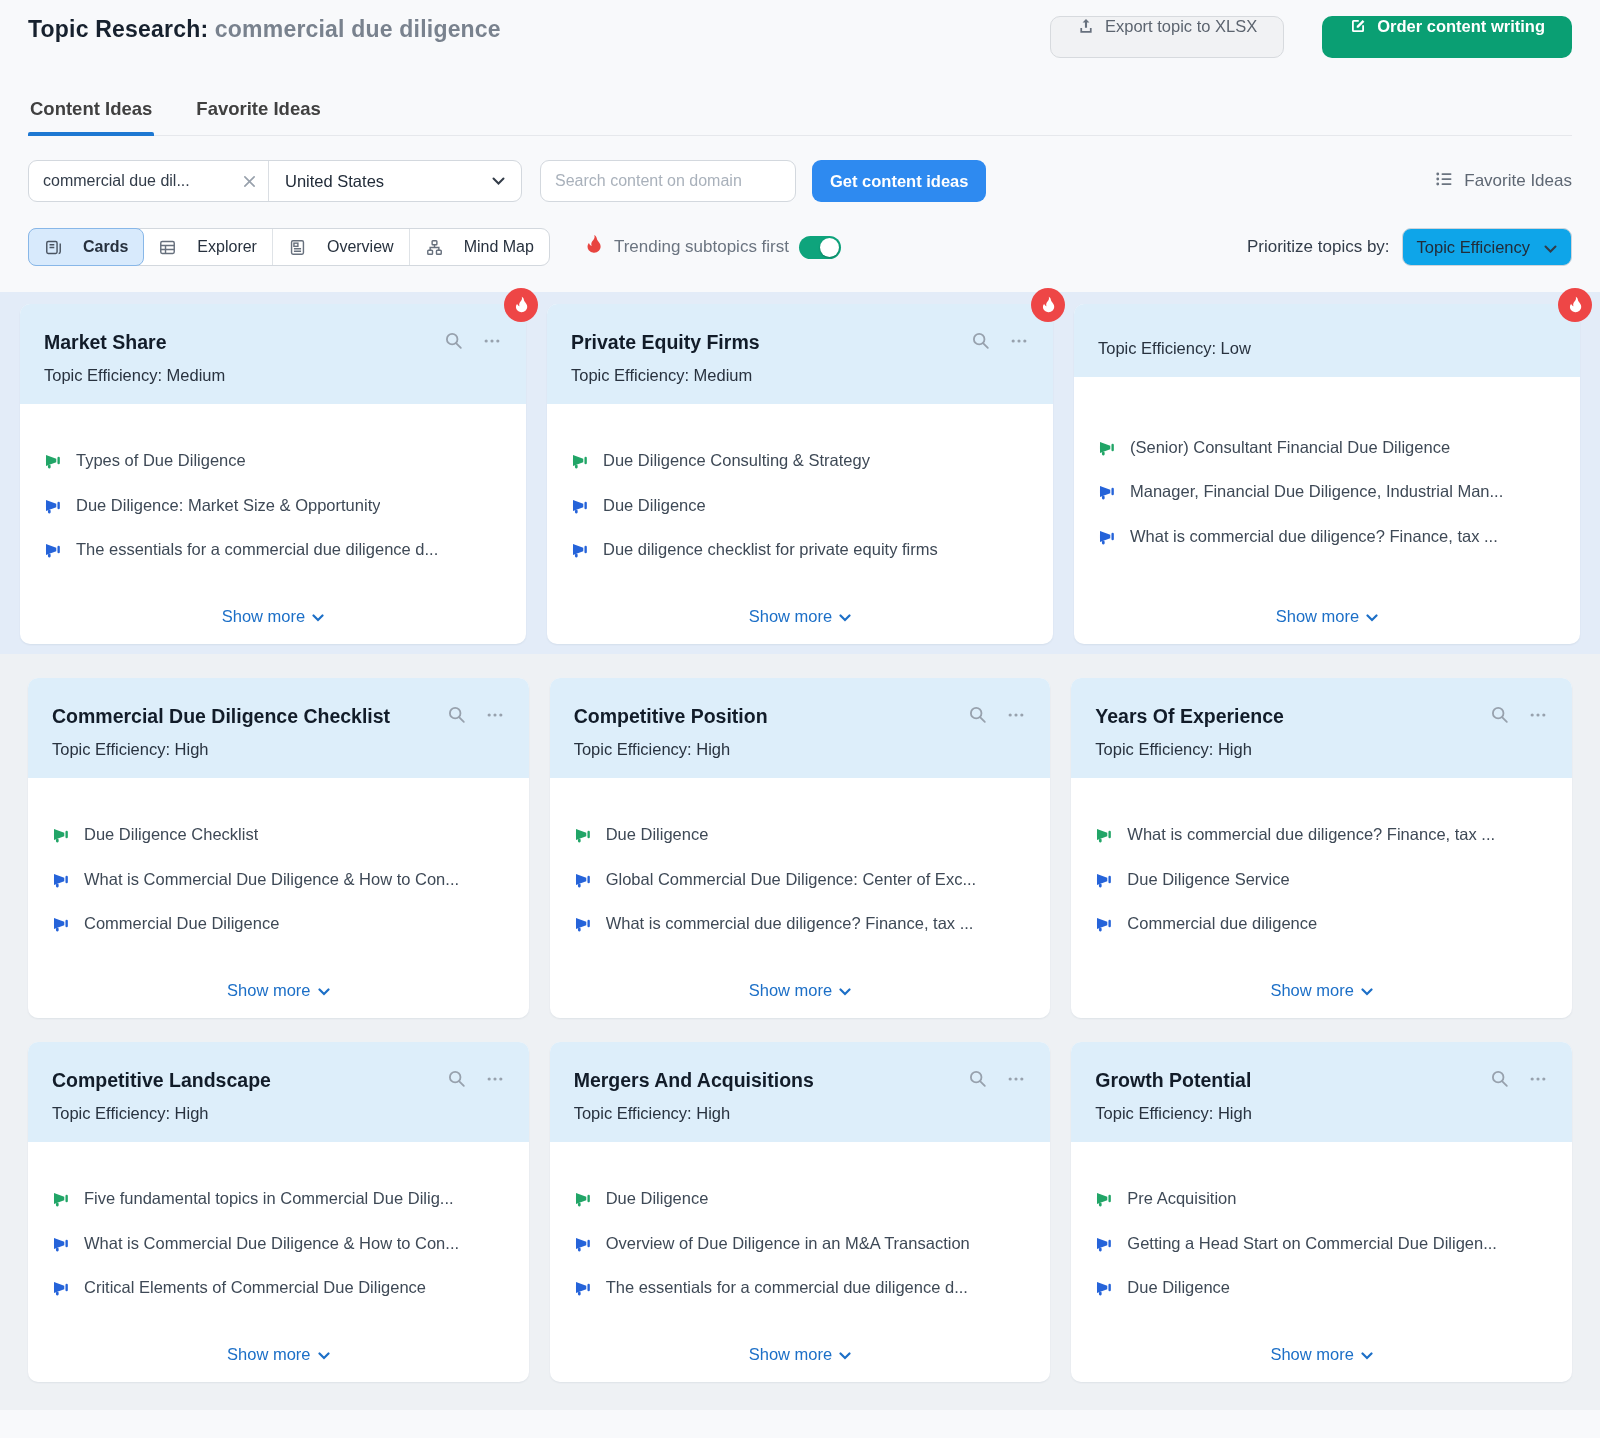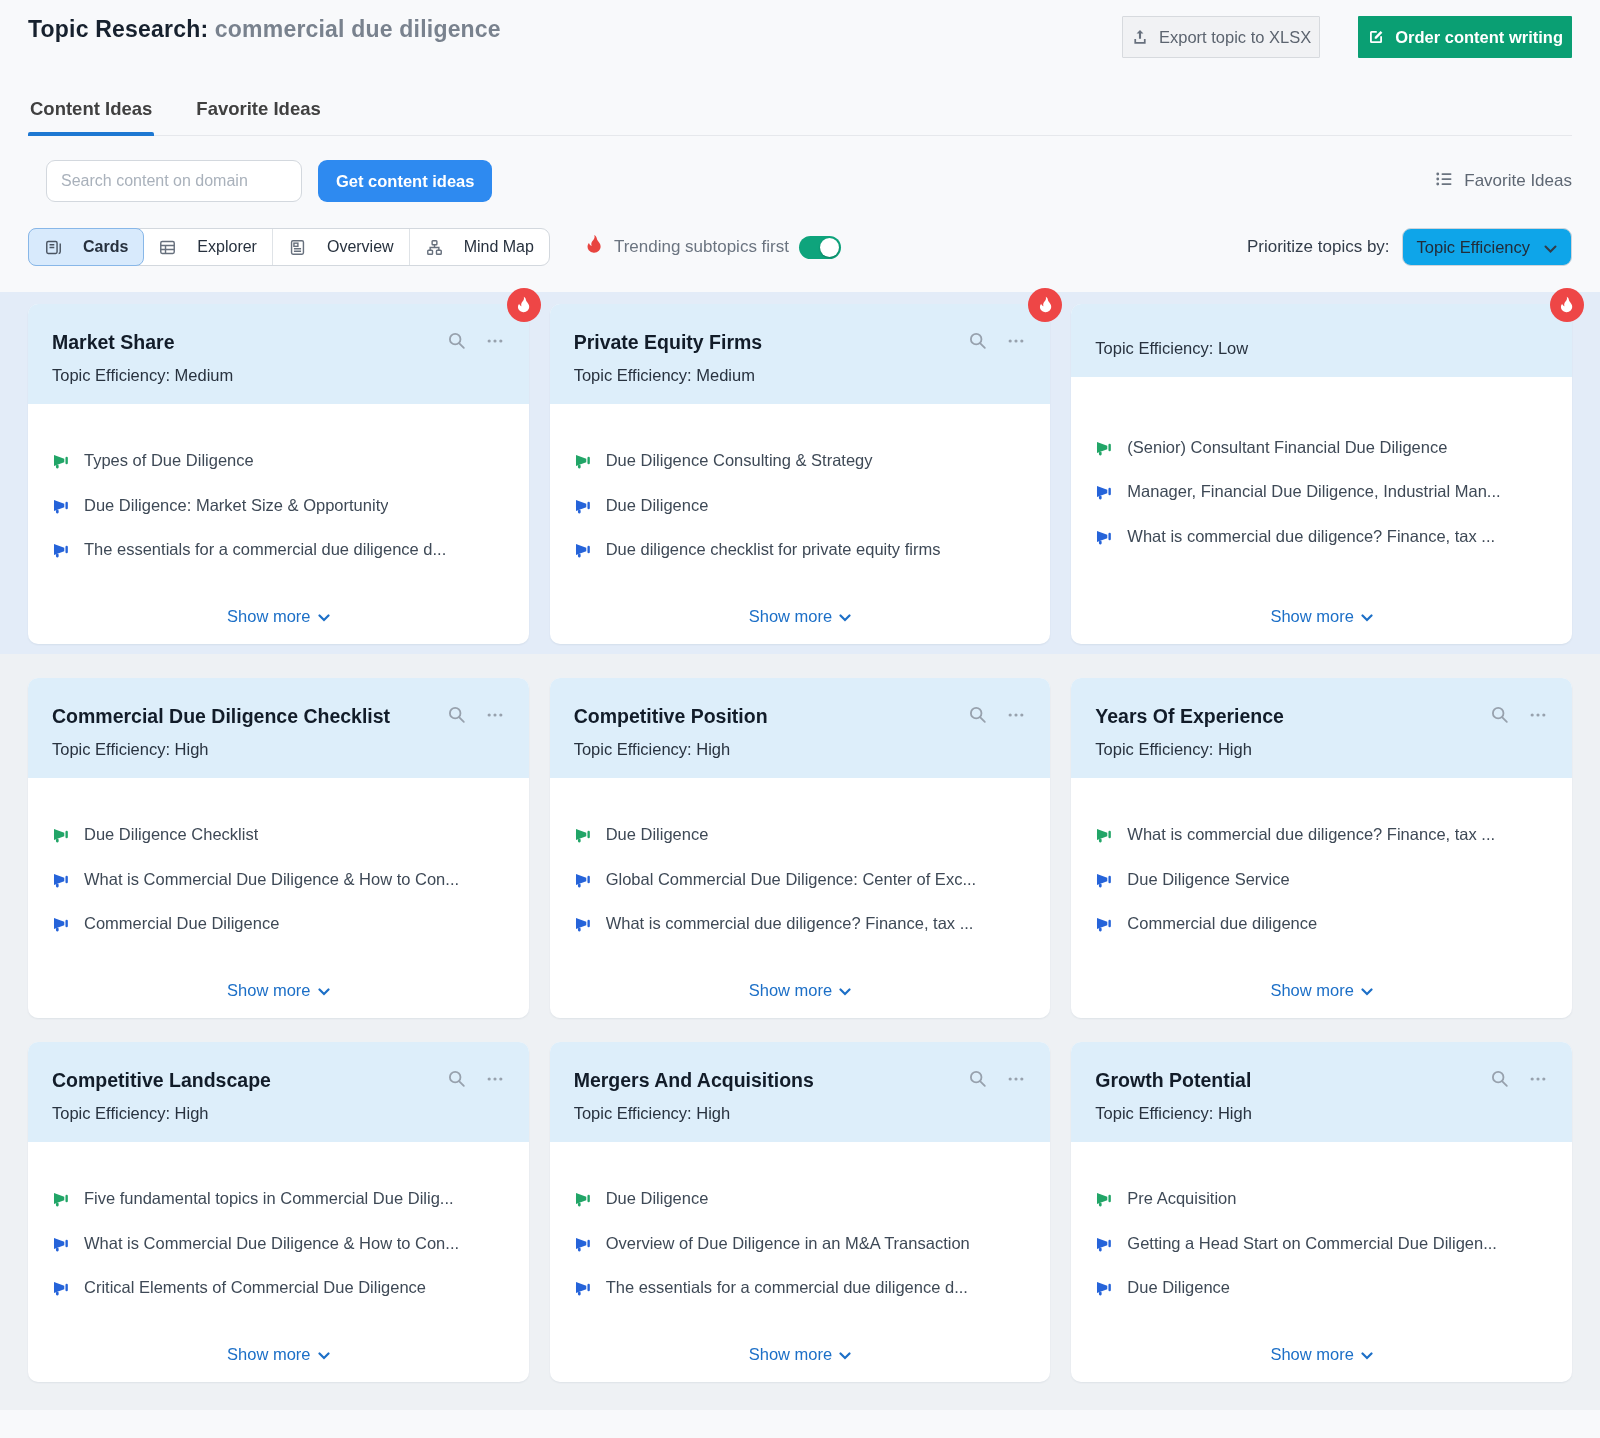--- a/index.html
+++ b/index.html
@@ -9,22 +9,22 @@
     font-family:"Liberation Sans", sans-serif;
     color:#1c2734;
   }
   .top-area { padding:0 28px; background:#f8f9fb; }
 
   
   .page-header { display:flex; align-items:flex-start; justify-content:space-between; padding-top:16px; }
   .page-title { font-size:23px; font-weight:700; color:#17212e; letter-spacing:.2px; }
   .page-title .query { color:#79828e; }
   .header-actions { display:flex; gap:14px; }
-  .btn { display:inline-flex; align-items:center; gap:10px; height:42px; padding:0 8px;
-         border-radius:1px; font-size:16.5px; cursor:pointer; border:1px solid transparent;
+  .btn { display:inline-flex; gap:10px; height:42px; padding:0 26px;
+         border-radius:10px; font-size:16.5px; cursor:pointer; border:1px solid transparent;
          font-family:"Liberation Sans", sans-serif; }
   .btn-export { background:#f1f2f4; border-color:#d7dade; color:#5c646f; font-weight:500; }
   .btn-order  { background:#0a9f73; color:#ffffff; font-weight:600;margin-left:24px; }
 
   
   .tabs { display:flex; gap:40px; margin-top:40px; border-bottom:1px solid #e6e8ec; }
   .tab { position:relative; padding:0 2px 15px; font-size:18.5px; font-weight:600; color:#404040; cursor:pointer; }
   .tab.active::after { content:""; position:absolute; left:0; right:0; bottom:-1px; height:4px;
                        background:#1e78d2; border-radius:2px 2px 0 0; }
 
@@ -63,21 +63,21 @@
   .trending-label { font-size:17px; color:#6b7480; }
   .toggle { width:42px; height:23px; background:#0ea47c; border-radius:12px; position:relative; cursor:pointer; }
   .toggle .knob { position:absolute; top:2px; right:2px; width:19px; height:19px; background:#fff;
                   border-radius:50%; box-shadow:0 1px 2px rgba(0,0,0,.25); }
   .prioritize { margin-left:auto; display:flex; align-items:center; gap:12px; }
   .prioritize-label { font-size:17px; color:#333d4a;text-align:right; }
   .select { display:flex; align-items:center; gap:14px; height:38px; padding:0 14px; background:#0ea5e9;
             border:1px solid #cfd4da; border-radius:9px; font-size:16.5px; color:#222c39; cursor:pointer; }
 
   
-  .cards-band { padding:12px 28px 10px; background:#e3ecf8; }
+  .cards-band { padding:12px 20px 10px; background:#e3ecf8; }
   .cards-rest { background:#eef1f4; padding:24px 28px 28px; display:flex; flex-direction:column; gap:24px; }
   .cards-row { display:grid; grid-template-columns:repeat(3,1fr); gap:21px; }
   .card { position:relative; background:#fff; border-radius:10px; min-height:340px;
           box-shadow:0 1px 2px rgba(20,40,70,.07); display:flex; flex-direction:column; }
   .badge { position:absolute; top:-16px; right:-12px; width:34px; height:34px; background:#ee4646;
            border-radius:50%; display:flex; align-items:center; justify-content:center; z-index:2; }
   .card-head { background:#ddeefa; border-radius:10px 10px 0 0; padding:25px 24px 19px; }
   .head-top { display:flex; align-items:flex-start; }
   .card-title { font-size:19.5px; font-weight:700; color:#121c29; line-height:1.4; flex:1; padding-right:12px; }
   .head-icons { display:flex; gap:18px; margin-top:2px; }
@@ -125,20 +125,38 @@
       </button>
     </div>
   </header>
 
   <nav class="tabs">
     <div class="tab active">Content Ideas</div>
     <div class="tab">Favorite Ideas</div>
   </nav>
 
   <section class="search-row">
+    <div class="combo">
+      <div class="query-box">
+        <span class="query-text">commercial due dil...</span>
+        <span class="clear-x">
+          <svg width="13" height="13" viewBox="0 0 14 14" stroke="currentColor" stroke-width="1.8" stroke-linecap="round">
+              <path d="M2 2l10 10M12 2L2 12"></path>
+            </svg>
+        </span>
+      </div>
+      <div class="country">
+        <span class="country-text">United States</span>
+        <span class="seg-icon">
+          <svg width="13" height="8" viewBox="0 0 13 8" fill="none" stroke="#333c48" stroke-width="2" stroke-linecap="round">
+              <path d="M1.5 1.5 6.5 6.5 11.5 1.5"></path>
+            </svg>
+        </span>
+      </div>
+    </div>
     <input class="text-input" placeholder="Search content on domain" style="">
     <button class="btn-primary">Get content ideas</button>
     <div class="fav-link">
       <span>
         <svg width="20" height="20" viewBox="0 0 24 24" fill="#6b7480">
             <circle cx="4.5" cy="6" r="1.7"></circle>
             <circle cx="4.5" cy="12" r="1.7"></circle>
             <circle cx="4.5" cy="18" r="1.7"></circle>
             <rect x="9" y="5" width="12" height="2.2" rx="1.1"></rect>
             <rect x="9" y="11" width="12" height="2.2" rx="1.1"></rect>

